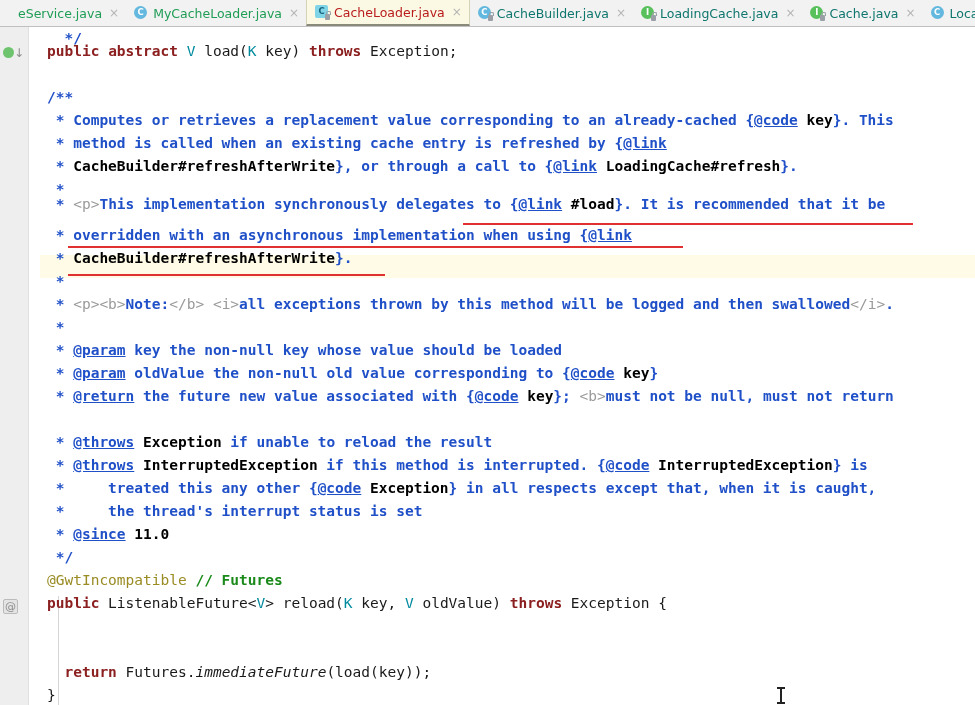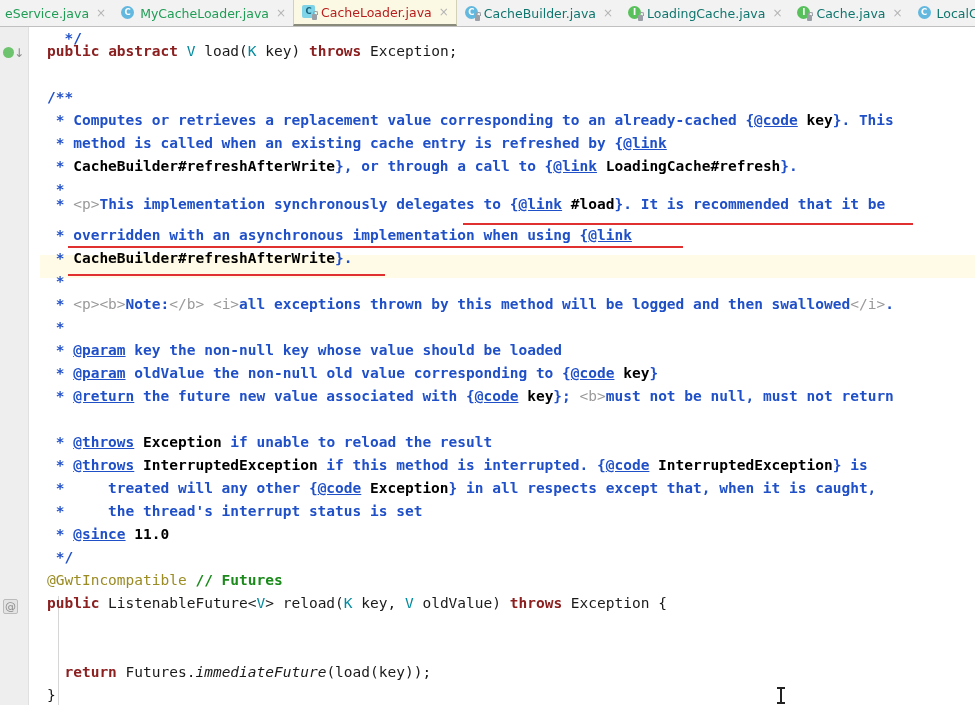--- a/index.html
+++ b/index.html
@@ -38,21 +38,21 @@
     border-right: 1px solid #d3d1b8;
     border-bottom: 2px solid #8a8a7a;
   }
   .tab .tlabel { margin-left: 5px; color: #0f766e; }
   .tab.modified .tlabel { color: #1f9d55; }
   .tab.active .tlabel { color: #b91c1c; font-weight: 400; }
   .tab .tclose {
     margin-left: 7px; color: #b4b4b4; font-size: 12px;
     line-height: 1; cursor: pointer; font-family: "DejaVu Sans", sans-serif;
   }
-  .tab:first-child { padding-left: 0; }
+  .tab:first-child { padding-left: 13px; }
 
   
   .ficon {
     width: 14px; height: 14px; position: relative;
     display: inline-block; flex: 0 0 auto;
   }
   .ficon .disc {
     position: absolute; left: 0; top: 0;
     width: 13px; height: 13px; border-radius: 50%;
     color: #ffffff; font-size: 8.5px; font-weight: bold;
@@ -250,21 +250,21 @@
     <div class="ln" style="top:197px;position:absolute;"><span class="doc"> * overridden with an asynchronous implementation when using {</span><span class="tag">@link</span></div>
     <div class="ln" style="top:220px;position:absolute;"><span class="doc"> * </span><span class="lnk">CacheBuilder#refreshAfterWrite</span><span class="doc">}.</span></div>
     <div class="ln" style="top:243px;position:absolute;"><span class="doc"> *</span></div>
     <div class="ln" style="top:266px;position:absolute;"><span class="doc"> * </span><span class="htag">&lt;p&gt;&lt;b&gt;</span><span class="doc">Note:</span><span class="htag">&lt;/b&gt;</span><span class="doc"> </span><span class="htag">&lt;i&gt;</span><span class="doc">all exceptions thrown by this method will be logged and then swallowed</span><span class="htag">&lt;/i&gt;</span><span class="doc">.</span></div>
     <div class="ln" style="top:289px;position:absolute;"><span class="doc"> *</span></div>
     <div class="ln" style="top:312px;position:absolute;"><span class="doc"> * </span><span class="tag">@param</span><span class="doc"> key the non-null key whose value should be loaded</span></div>
     <div class="ln" style="top:335px;position:absolute;"><span class="doc"> * </span><span class="tag">@param</span><span class="doc"> oldValue the non-null old value corresponding to {</span><span class="tag">@code</span><span class="lnk"> key</span><span class="doc">}</span></div>
     <div class="ln" style="top:358px;position:absolute;"><span class="doc"> * </span><span class="tag">@return</span><span class="doc"> the future new value associated with {</span><span class="tag">@code</span><span class="lnk"> key</span><span class="doc">}; </span><span class="htag">&lt;b&gt;</span><span class="doc">must not be null, must not return</span></div>
     <div class="ln" style="top:404px;position:absolute;"><span class="doc"> * </span><span class="tag">@throws</span><span class="lnk"> Exception</span><span class="doc"> if unable to reload the result</span></div>
     <div class="ln" style="top:427px;position:absolute;"><span class="doc"> * </span><span class="tag">@throws</span><span class="lnk"> InterruptedException</span><span class="doc"> if this method is interrupted. {</span><span class="tag">@code</span><span class="lnk"> InterruptedException</span><span class="doc">} is</span></div>
-    <div class="ln" style="top:450px;position:absolute;"><span class="doc"> *     treated will any other {</span><span class="tag">@code</span><span class="lnk"> Exception</span><span class="doc">} in all respects except that, when it is caught,</span></div>
+    <div class="ln" style="top:450px;position:absolute;"><span class="doc"> *     treated this any other {</span><span class="tag">@code</span><span class="lnk"> Exception</span><span class="doc">} in all respects except that, when it is caught,</span></div>
     <div class="ln" style="top:473px;position:absolute;"><span class="doc"> *     the thread's interrupt status is set</span></div>
     <div class="ln" style="top:496px;position:absolute;"><span class="doc"> * </span><span class="tag">@since</span><span class="lnk"> 11.0</span></div>
     <div class="ln" style="top:519px;position:absolute;"><span class="docslash"> */</span></div>
     <div class="ln" style="top:542px;position:absolute;"><span class="anno">@GwtIncompatible</span><span class="pln"> </span><span class="cmt">// Futures</span></div>
     <div class="ln" style="top:565px;position:absolute;"><span class="kwr">public</span><span class="pln"> ListenableFuture&lt;</span><span class="typ">V</span><span class="pln">&gt; reload(</span><span class="typ">K</span><span class="pln"> key, </span><span class="typ">V</span><span class="pln"> oldValue) </span><span class="kwr">throws</span><span class="pln"> Exception {</span></div>
     <div class="ln" style="top:634px;position:absolute;"><span class="pln">  </span><span class="kwr">return</span><span class="pln"> Futures.</span><span class="ital">immediateFuture</span><span class="pln">(load(key));</span></div>
     <div class="ln" style="top:657px;position:absolute;"><span class="pln">}</span></div>
 
     
     <div class="uline" style="left:423px; top:196px; width:450px;"></div>

